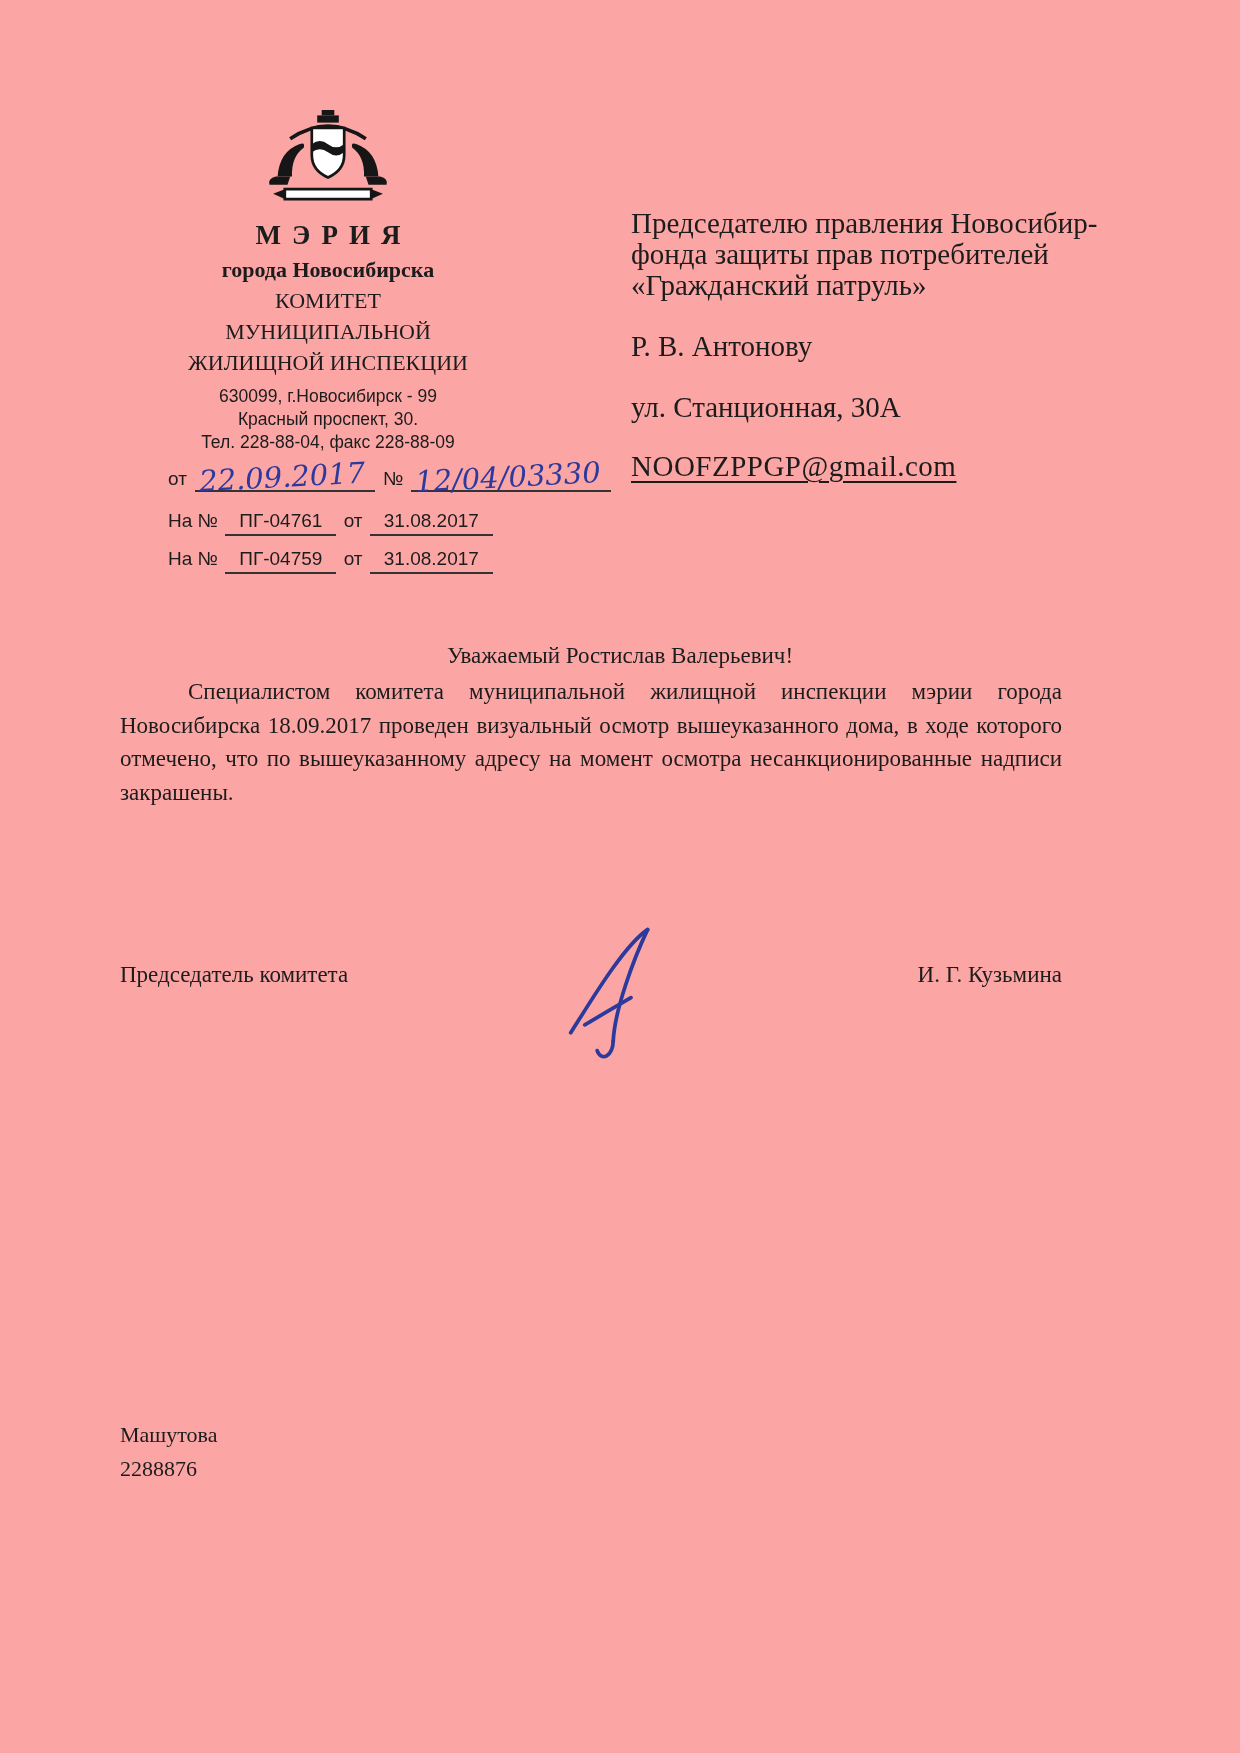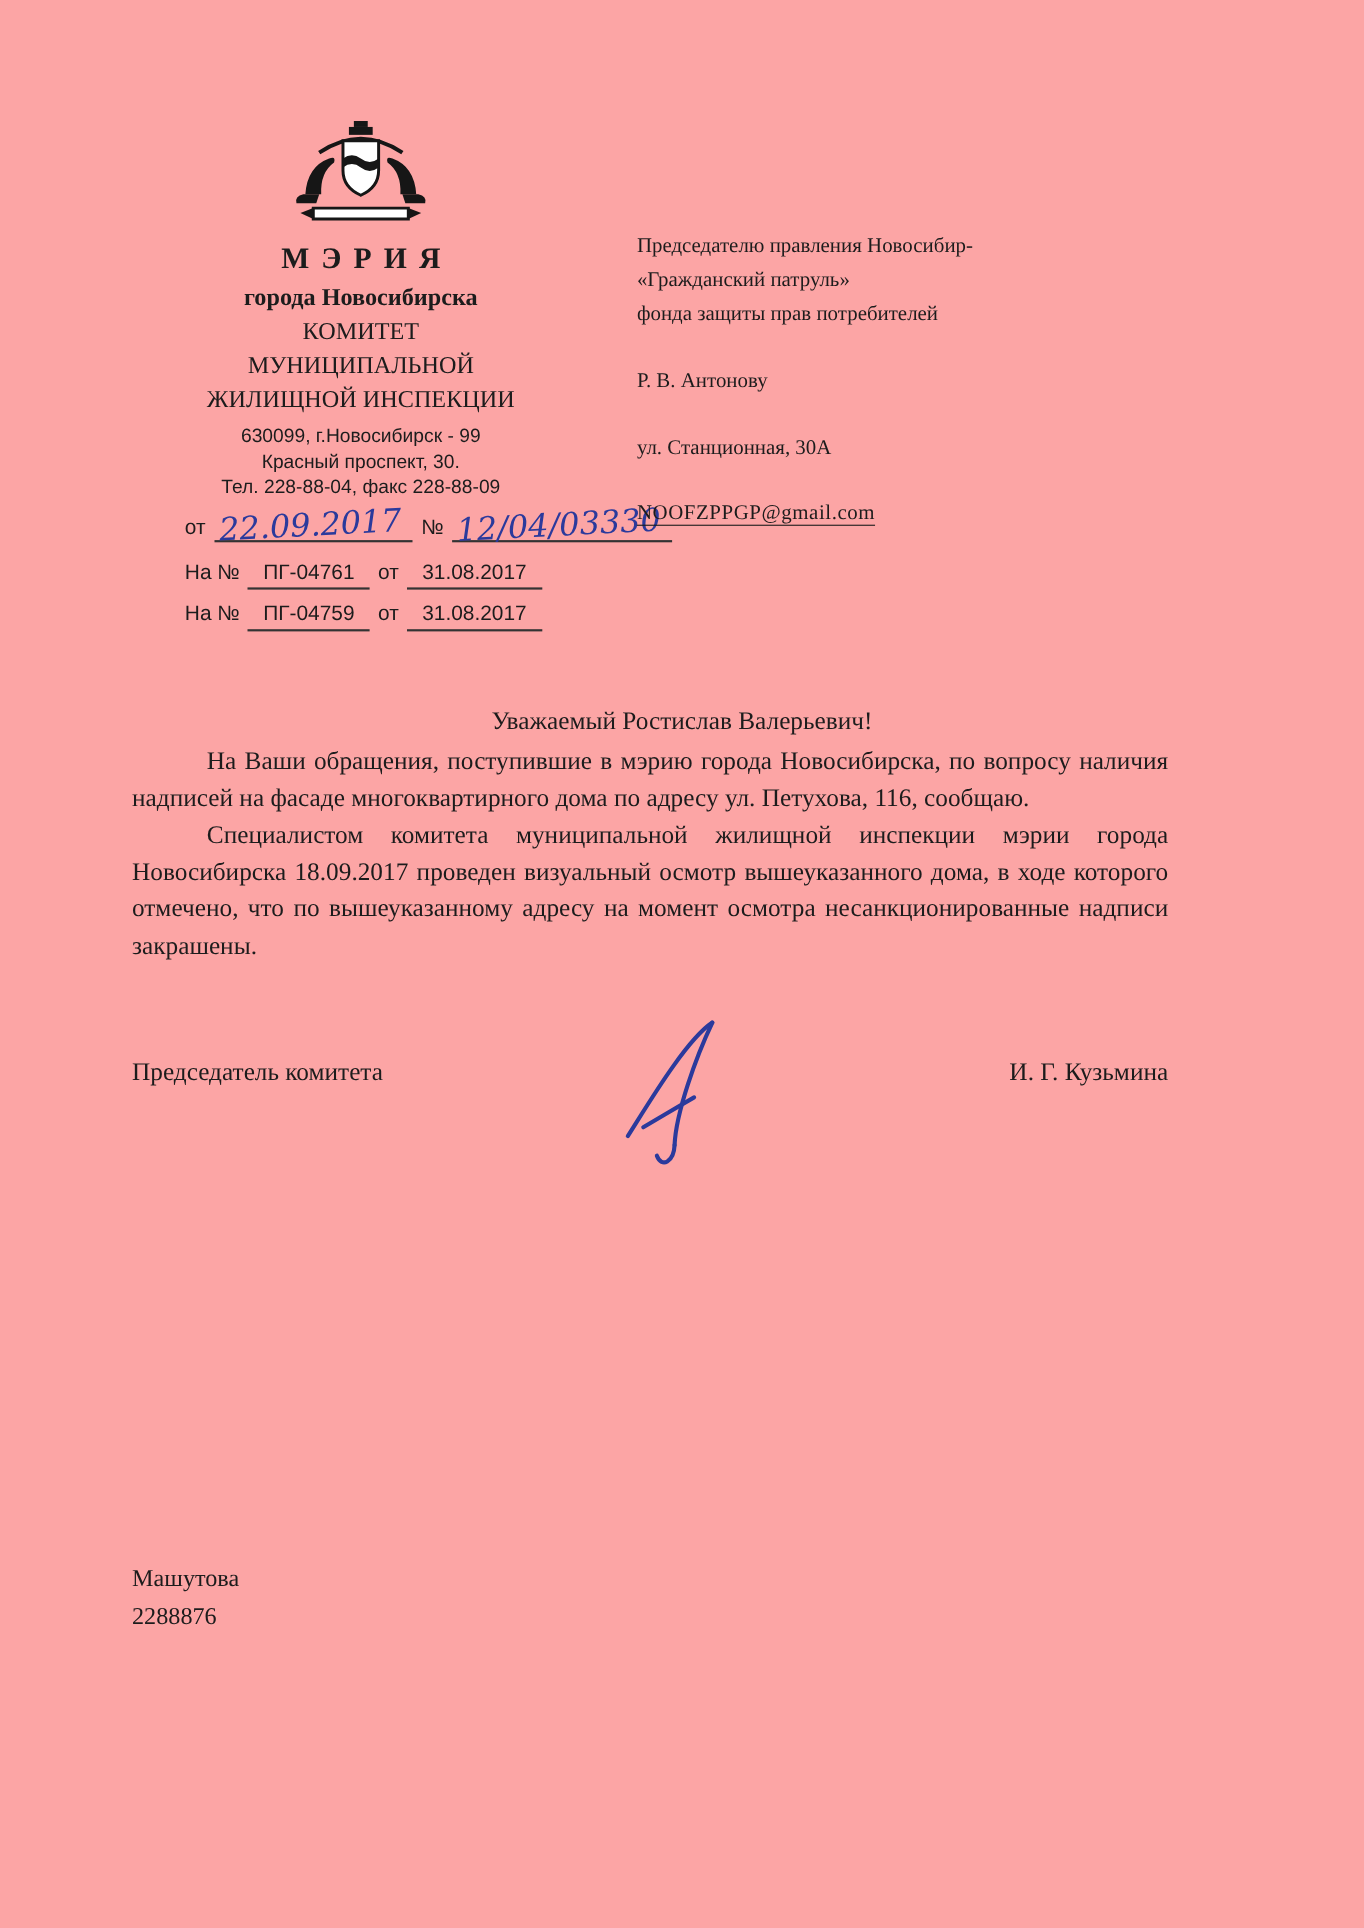--- a/index.html
+++ b/index.html
@@ -35,21 +35,21 @@
     font-size:29px;
     line-height:30px;
     display:inline-block;
     transform:rotate(-3deg) translateY(2px);
   }
   .hand-wrap { margin:0 8px; padding:0 10px 0 4px; vertical-align:baseline; }
   .ref-line { left:168px; font-size:19px; white-space:nowrap; }
   .ref-val { padding:0 14px 2px 14px; margin:0 2px; }
 
   
-  .recipient { left:579px; top:208px; width:490px; font-size:19px; line-height:31px; }
+  .recipient { left:631px; top:208px; width:490px; font-size:29px; line-height:31px; }
   .recipient-name { margin-top:30px; }
   .recipient-addr1 { margin-top:30px; }
   .recipient-email {
     margin-top:28px;
     text-decoration:underline;
     text-underline-offset:5px;
     letter-spacing:0.5px;
   }
 
   
@@ -112,31 +112,30 @@
   </div>
   <div class="abs sans ref-line" style="top:548px;">
     <span>На №</span>
     <span class="uline ref-val">ПГ-04759</span>
     <span>от</span>
     <span class="uline ref-val">31.08.2017</span>
   </div>
 
   <div class="abs serif recipient">
     <div>Председателю правления Новосибир-</div>
+    <div>фонда защиты прав потребителей</div>
     <div>«Гражданский патруль»</div>
-    <div>фонда защиты прав потребителей</div>
     <div class="recipient-name">Р. В. Антонову</div>
     <div class="recipient-addr1">ул. Станционная, 30А</div>
     <div class="recipient-email">NOOFZPPGP@gmail.com</div>
   </div>
 
   <div class="abs serif salutation">Уважаемый Ростислав Валерьевич!</div>
 
   <div class="abs serif body-text">
-    <p>На Ваши обращения, поступившие в мэрию города Новосибирска, по вопросу наличия надписей на фасаде многоквартирного дома по адресу ул. Петухова, 116, сообщаю.</p>
     <p>Специалистом комитета муниципальной жилищной инспекции мэрии города Новосибирска 18.09.2017 проведен визуальный осмотр вышеуказанного дома, в ходе которого отмечено, что по вышеуказанному адресу на момент осмотра несанкционированные надписи закрашены.</p>
   </div>
 
   <div class="abs serif sig-row">
     <span>Председатель комитета</span>
     <span>И. Г. Кузьмина</span>
   </div>
 
   <svg class="abs signature-svg" viewBox="0 0 130 160" width="130" height="150" aria-hidden="true">
     <g fill="none" stroke="#2b3a9c" stroke-width="4" stroke-linecap="round" transform="rotate(6 65 80)">

